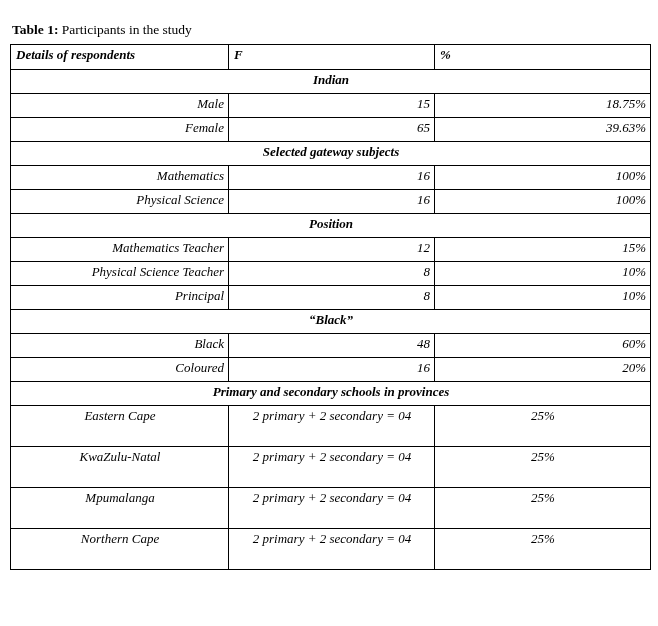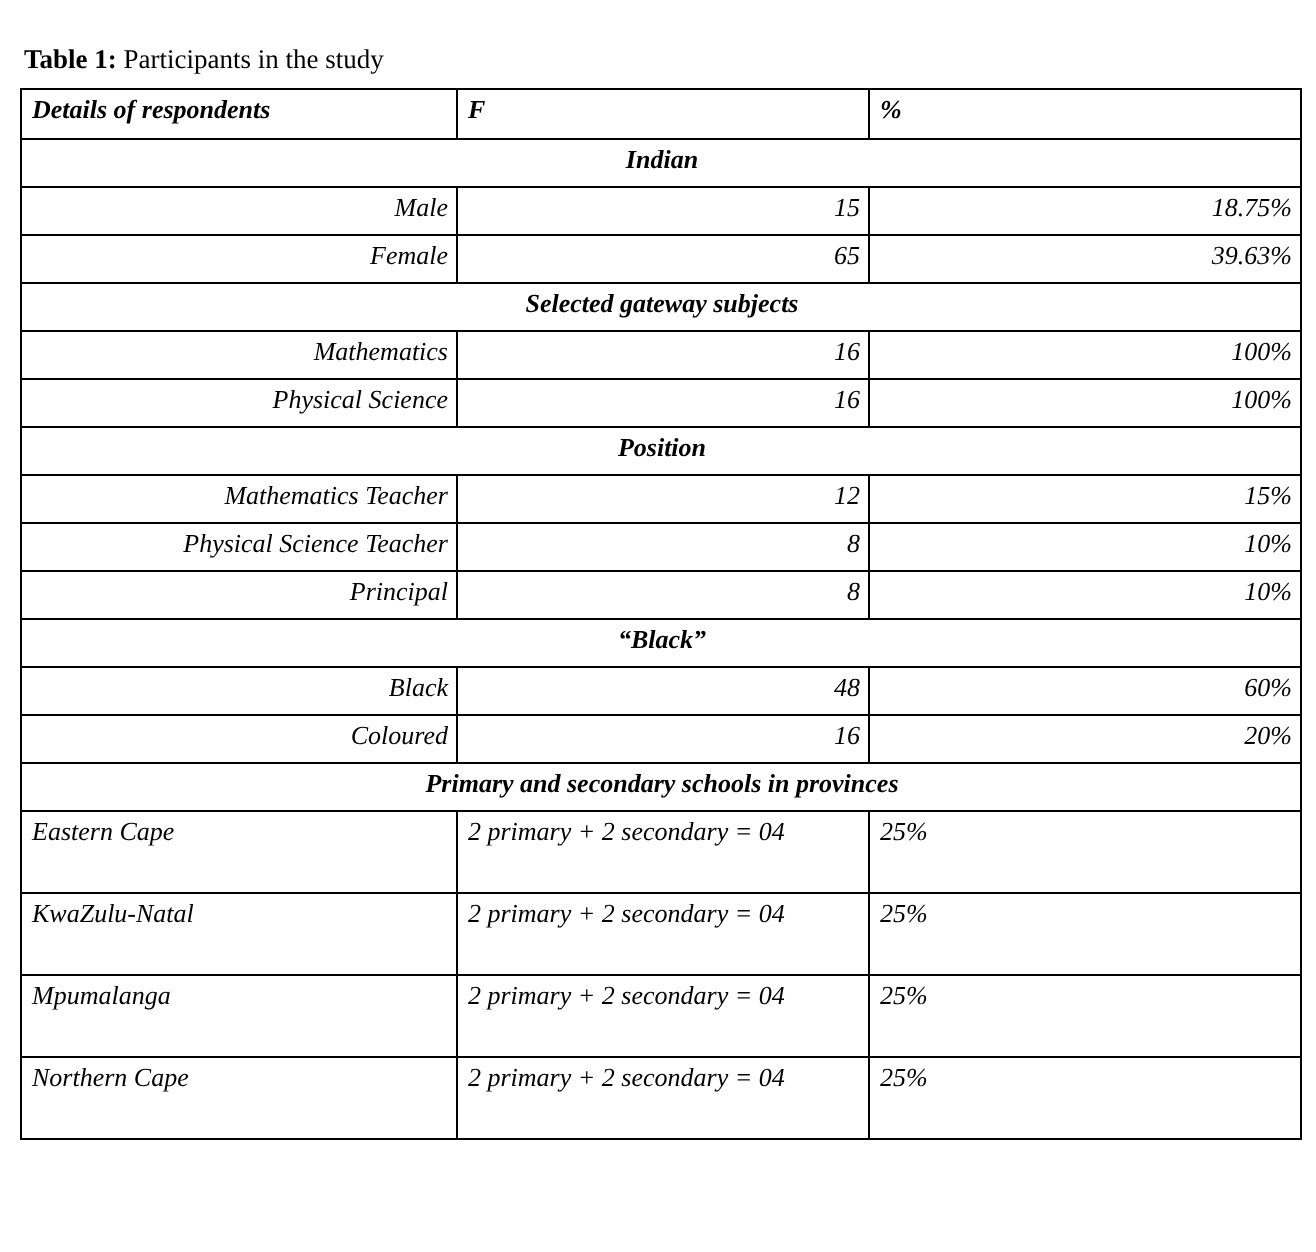--- a/index.html
+++ b/index.html
@@ -59,20 +59,21 @@
     text-align: center;
     font-weight: bold;
     height: 19px;
   }
   tr.data-row td {
     height: 19px;
     text-align: right;
   }
   tr.tall-row td {
     height: 36px;
+    text-align: center;
   }
 </style>
 </head>
 <body>
 
 <div class="page">
 
   <div class="caption">
     <span class="cap-label">Table 1:</span><span> Participants in the study</span>
   </div>

